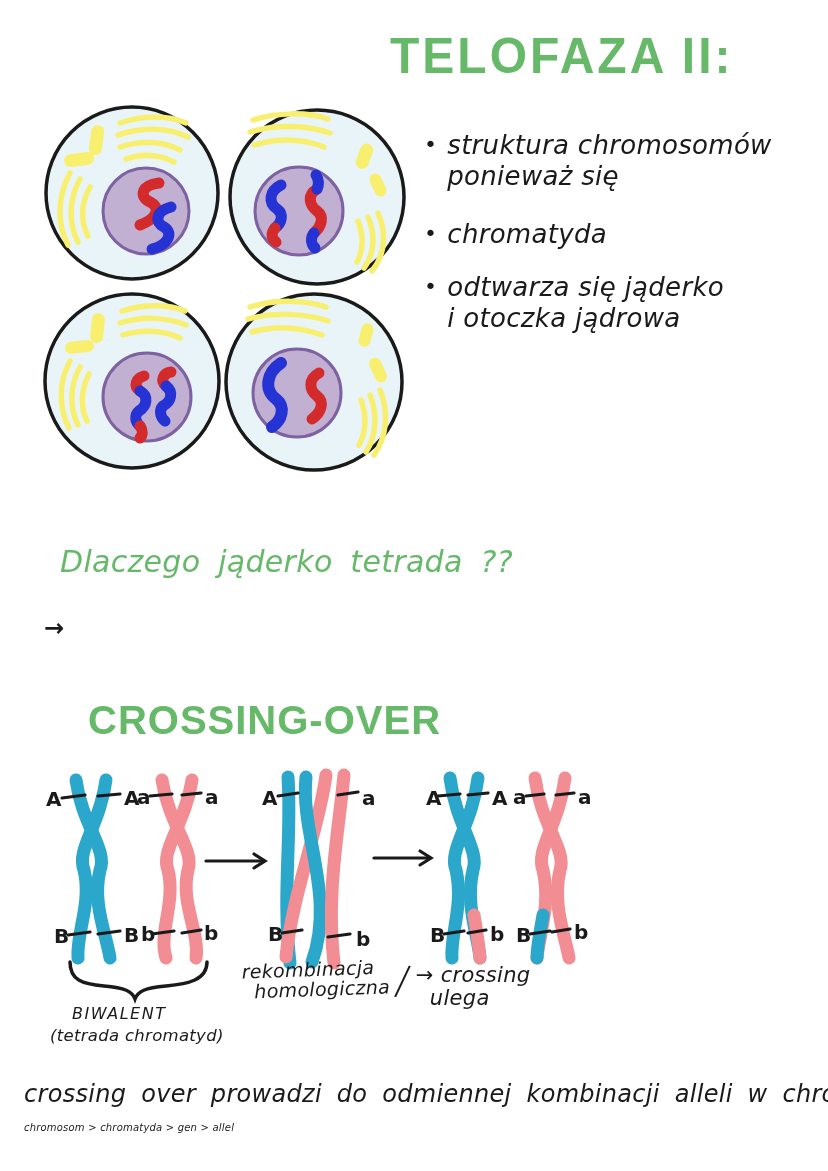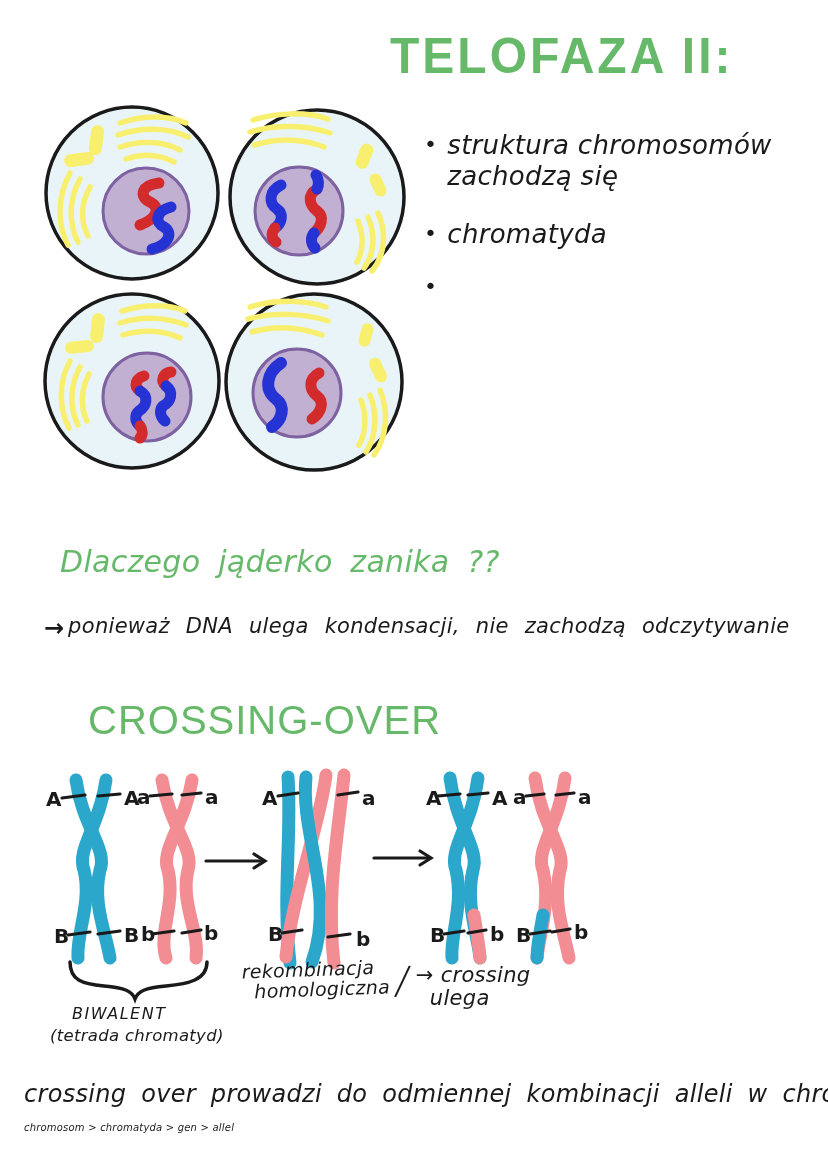--- a/index.html
+++ b/index.html
@@ -15,21 +15,21 @@
   .page-title{
     left:390px;top:28px;width:430px;
     font-family:"Liberation Sans",sans-serif;
     font-weight:bold;font-size:48px;letter-spacing:3px;
     color:var(--green,#67b96a);
     transform:scaleY(1.05);
   }
   .section-heading{
     left:88px;top:698px;width:400px;
     font-family:"Liberation Sans",sans-serif;
-    font-weight:normal;font-size:40px;letter-spacing:1px;
+    font-weight:bold;font-size:40px;letter-spacing:1px;
     color:var(--green,#67b96a);
   }
 
   
   .hand{font-style:italic;letter-spacing:.3px;}
   .bullets{left:424px;top:130px;width:390px;}
   .bullet{display:flex;margin-bottom:22px;font-size:26px;line-height:1.18;}
   .bullet .dot{margin-right:10px;font-size:22px;line-height:1.4;}
   .bullet-2{margin-top:28px;}
 
@@ -167,39 +167,42 @@
     <path class="chr chr-blue" style="stroke-width:12" d="M 253 268 C 238 278, 236 295, 248 304 C 258 312, 254 325, 244 332"></path>
     <path class="chr chr-red" d="M 291 278 C 280 284, 281 295, 289 301 C 297 307, 293 318, 284 324"></path>
   </g>
 </svg>
 
 <div class="abs bullets">
   <div class="bullet hand">
     <span class="dot">•</span>
     <span>
       <div>struktura chromosomów</div>
-      <div>zachodzą się</div>
+      <div>ponieważ się</div>
     </span>
   </div>
   <div class="bullet bullet-2 hand">
     <span class="dot">•</span>
     <span>
       <div>chromatyda</div>
     </span>
   </div>
   <div class="bullet hand">
     <span class="dot">•</span>
+    <span>
+      <div>odtwarza się jąderko</div>
+      <div>i otoczka jądrowa</div>
+    </span>
   </div>
 </div>
 
-<div class="abs question hand">Dlaczego jąderko zanika ??</div>
+<div class="abs question hand">Dlaczego jąderko tetrada ??</div>
 <div class="abs answer">
   <span class="arrow-glyph">→</span>
   <span class="hand">
-    <div class="a-line1">ponieważ DNA ulega kondensacji, nie zachodzą odczytywanie</div>
   </span>
 </div>
 
 <div class="abs section-heading">CROSSING-OVER</div>
 
 <svg class="abs" style="left:40px;top:765px;" width="560" height="300" viewBox="0 0 560 300">
 
   <g>
     <path class="strand strand-teal" d="M 36 15 C 42 60, 68 85, 60 105 C 52 138, 66 168, 70 193"></path>
     <path class="strand strand-teal" d="M 66 15 C 60 60, 36 85, 44 105 C 52 138, 36 168, 38 193"></path>

